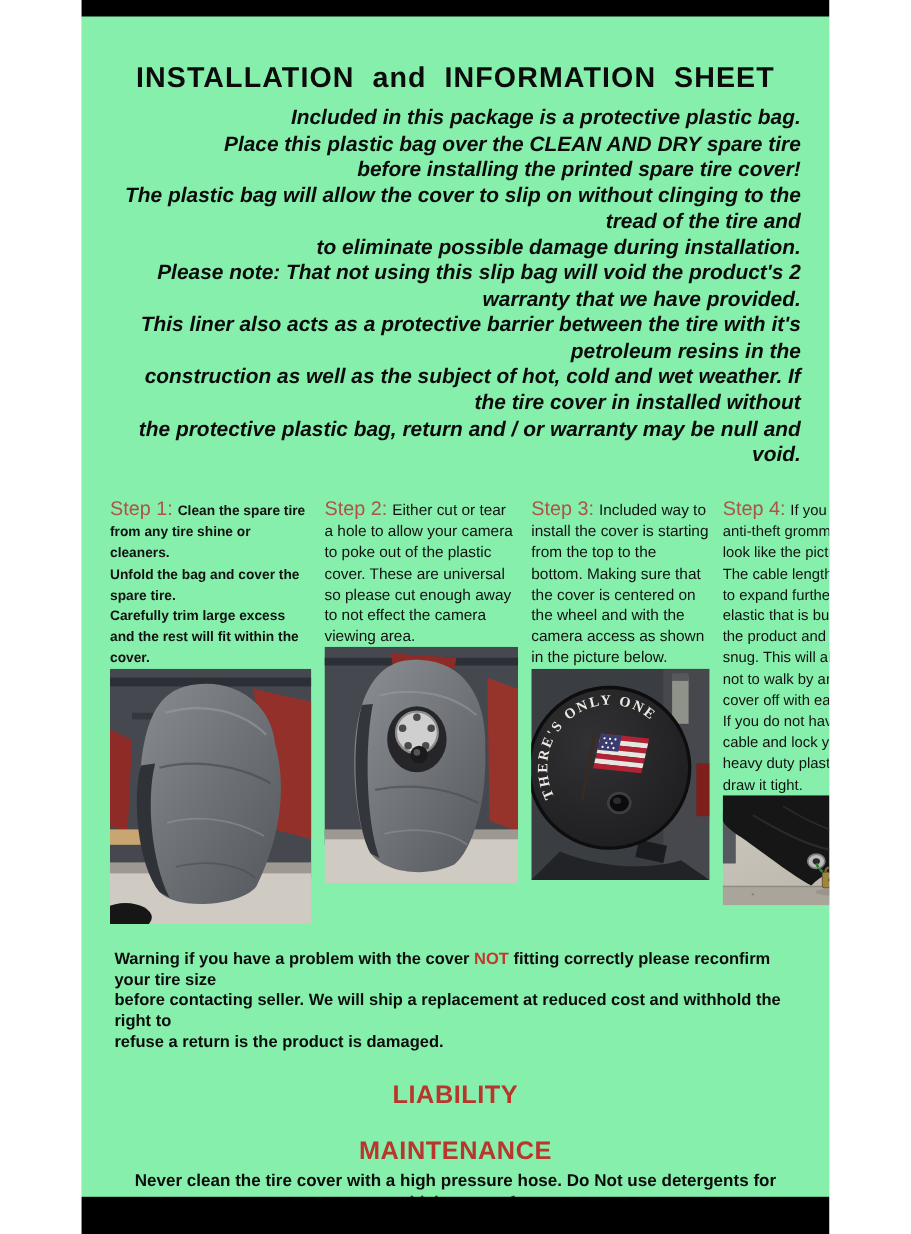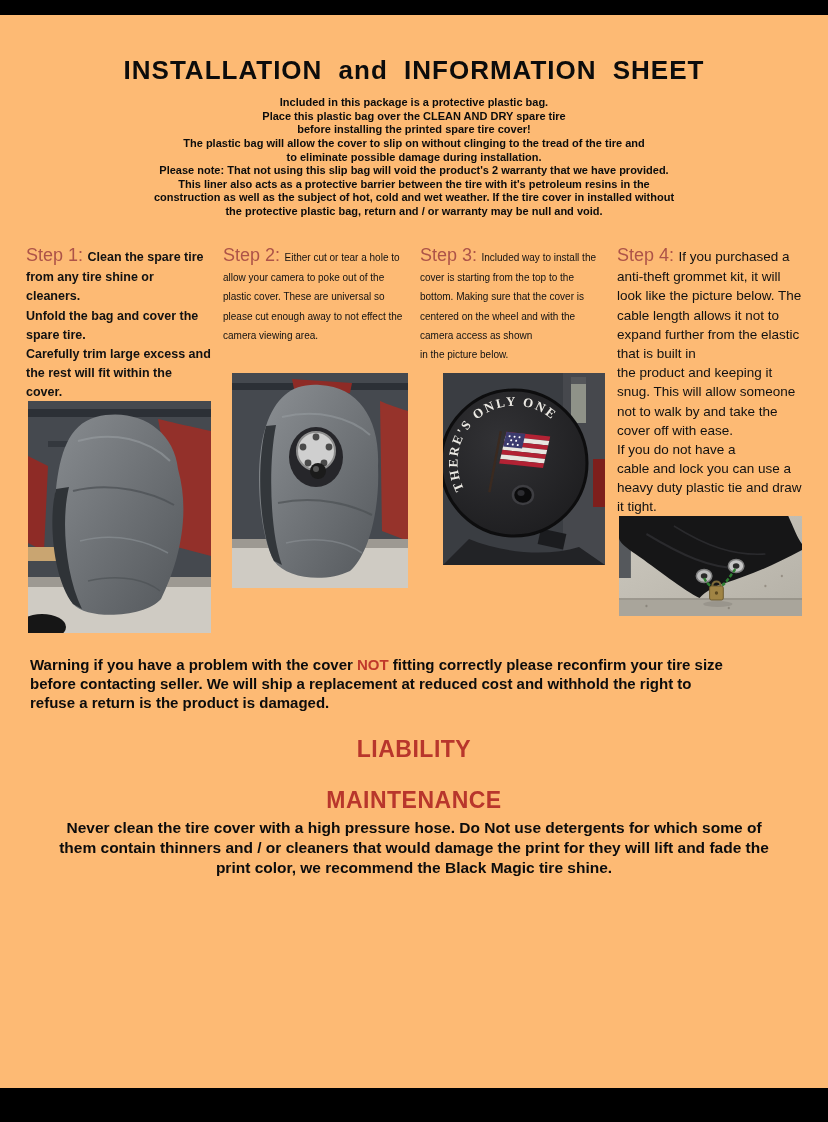--- a/index.html
+++ b/index.html
@@ -1,44 +1,44 @@
 <!DOCTYPE html>
 <html><head>
 <meta charset="utf-8">
 <style>
   html,body{margin:0;padding:0;background:#ffffff;}
   .page{
-    width:828px;height:1122px;margin:0 auto;background:#fdba74;
+    width:680px;height:1122px;margin:0 auto;background:#86efac;
     font-family:"Liberation Sans",sans-serif;color:#111;
     position:relative;overflow:hidden;
   }
   .bar{width:100%;background:#000;}
   .bar.top{height:15px;}
   .bar.bottom{height:34px;position:absolute;bottom:0;left:0;}
   .content{height:1073px;box-sizing:border-box;padding:40px 26px 0 26px;overflow:hidden;}
   .doc-title{
     text-align:center;font-size:26px;font-weight:bold;letter-spacing:1px;
     word-spacing:8px;margin:0 0 10px 0;color:#0c0c0c;
   }
   .warning-wrap{text-align:center;margin:0 0 14px 0;}
   .warning-heading{
     display:inline-block;font-size:24px;font-weight:bold;color:#b8362c;
     border-bottom:2px solid #b8362c;padding:0 22px 2px 22px;letter-spacing:.5px;
   }
   .intro{
-    text-align:center;font-weight:bold;font-size:11px;line-height:1.24;
-    white-space:pre-line;margin:0 0 26px 0;color:#0c0c0c;
+    text-align:right;font-weight:bold;font-size:19px;line-height:1.24;
+    white-space:pre-line;margin:0 0 26px 0;color:#0c0c0c;font-style:italic;
   }
   .steps-row{display:flex;gap:12px;align-items:flex-start;}
   .step-col{flex:1 1 0;display:flex;flex-direction:column;align-items:flex-end;}
   .step-text{min-height:128px;margin:0;line-height:1.2;}
   .step-label{font-size:18px;color:#ad5348;font-weight:normal;}
   .step-body{white-space:pre-line;}
   .step-col.s1 .step-body{font-size:12.5px;font-weight:bold;}
-  .step-col.s2 .step-body,.step-col.s3 .step-body{font-size:10px;}
+  .step-col.s2 .step-body,.step-col.s3 .step-body{font-size:14px;}
   .step-col.s4 .step-body{font-size:13.5px;}
   .photo{display:block;}
   .photo svg{display:block;}
   .fit-warning{
     font-size:15px;font-weight:bold;line-height:1.28;margin:22px 4px 0 4px;
     white-space:pre-line;color:#0c0c0c;
   }
   .red-word{color:#c0392b;}
   .section-heading{
     text-align:center;font-size:23px;font-weight:bold;color:#b8362c;

